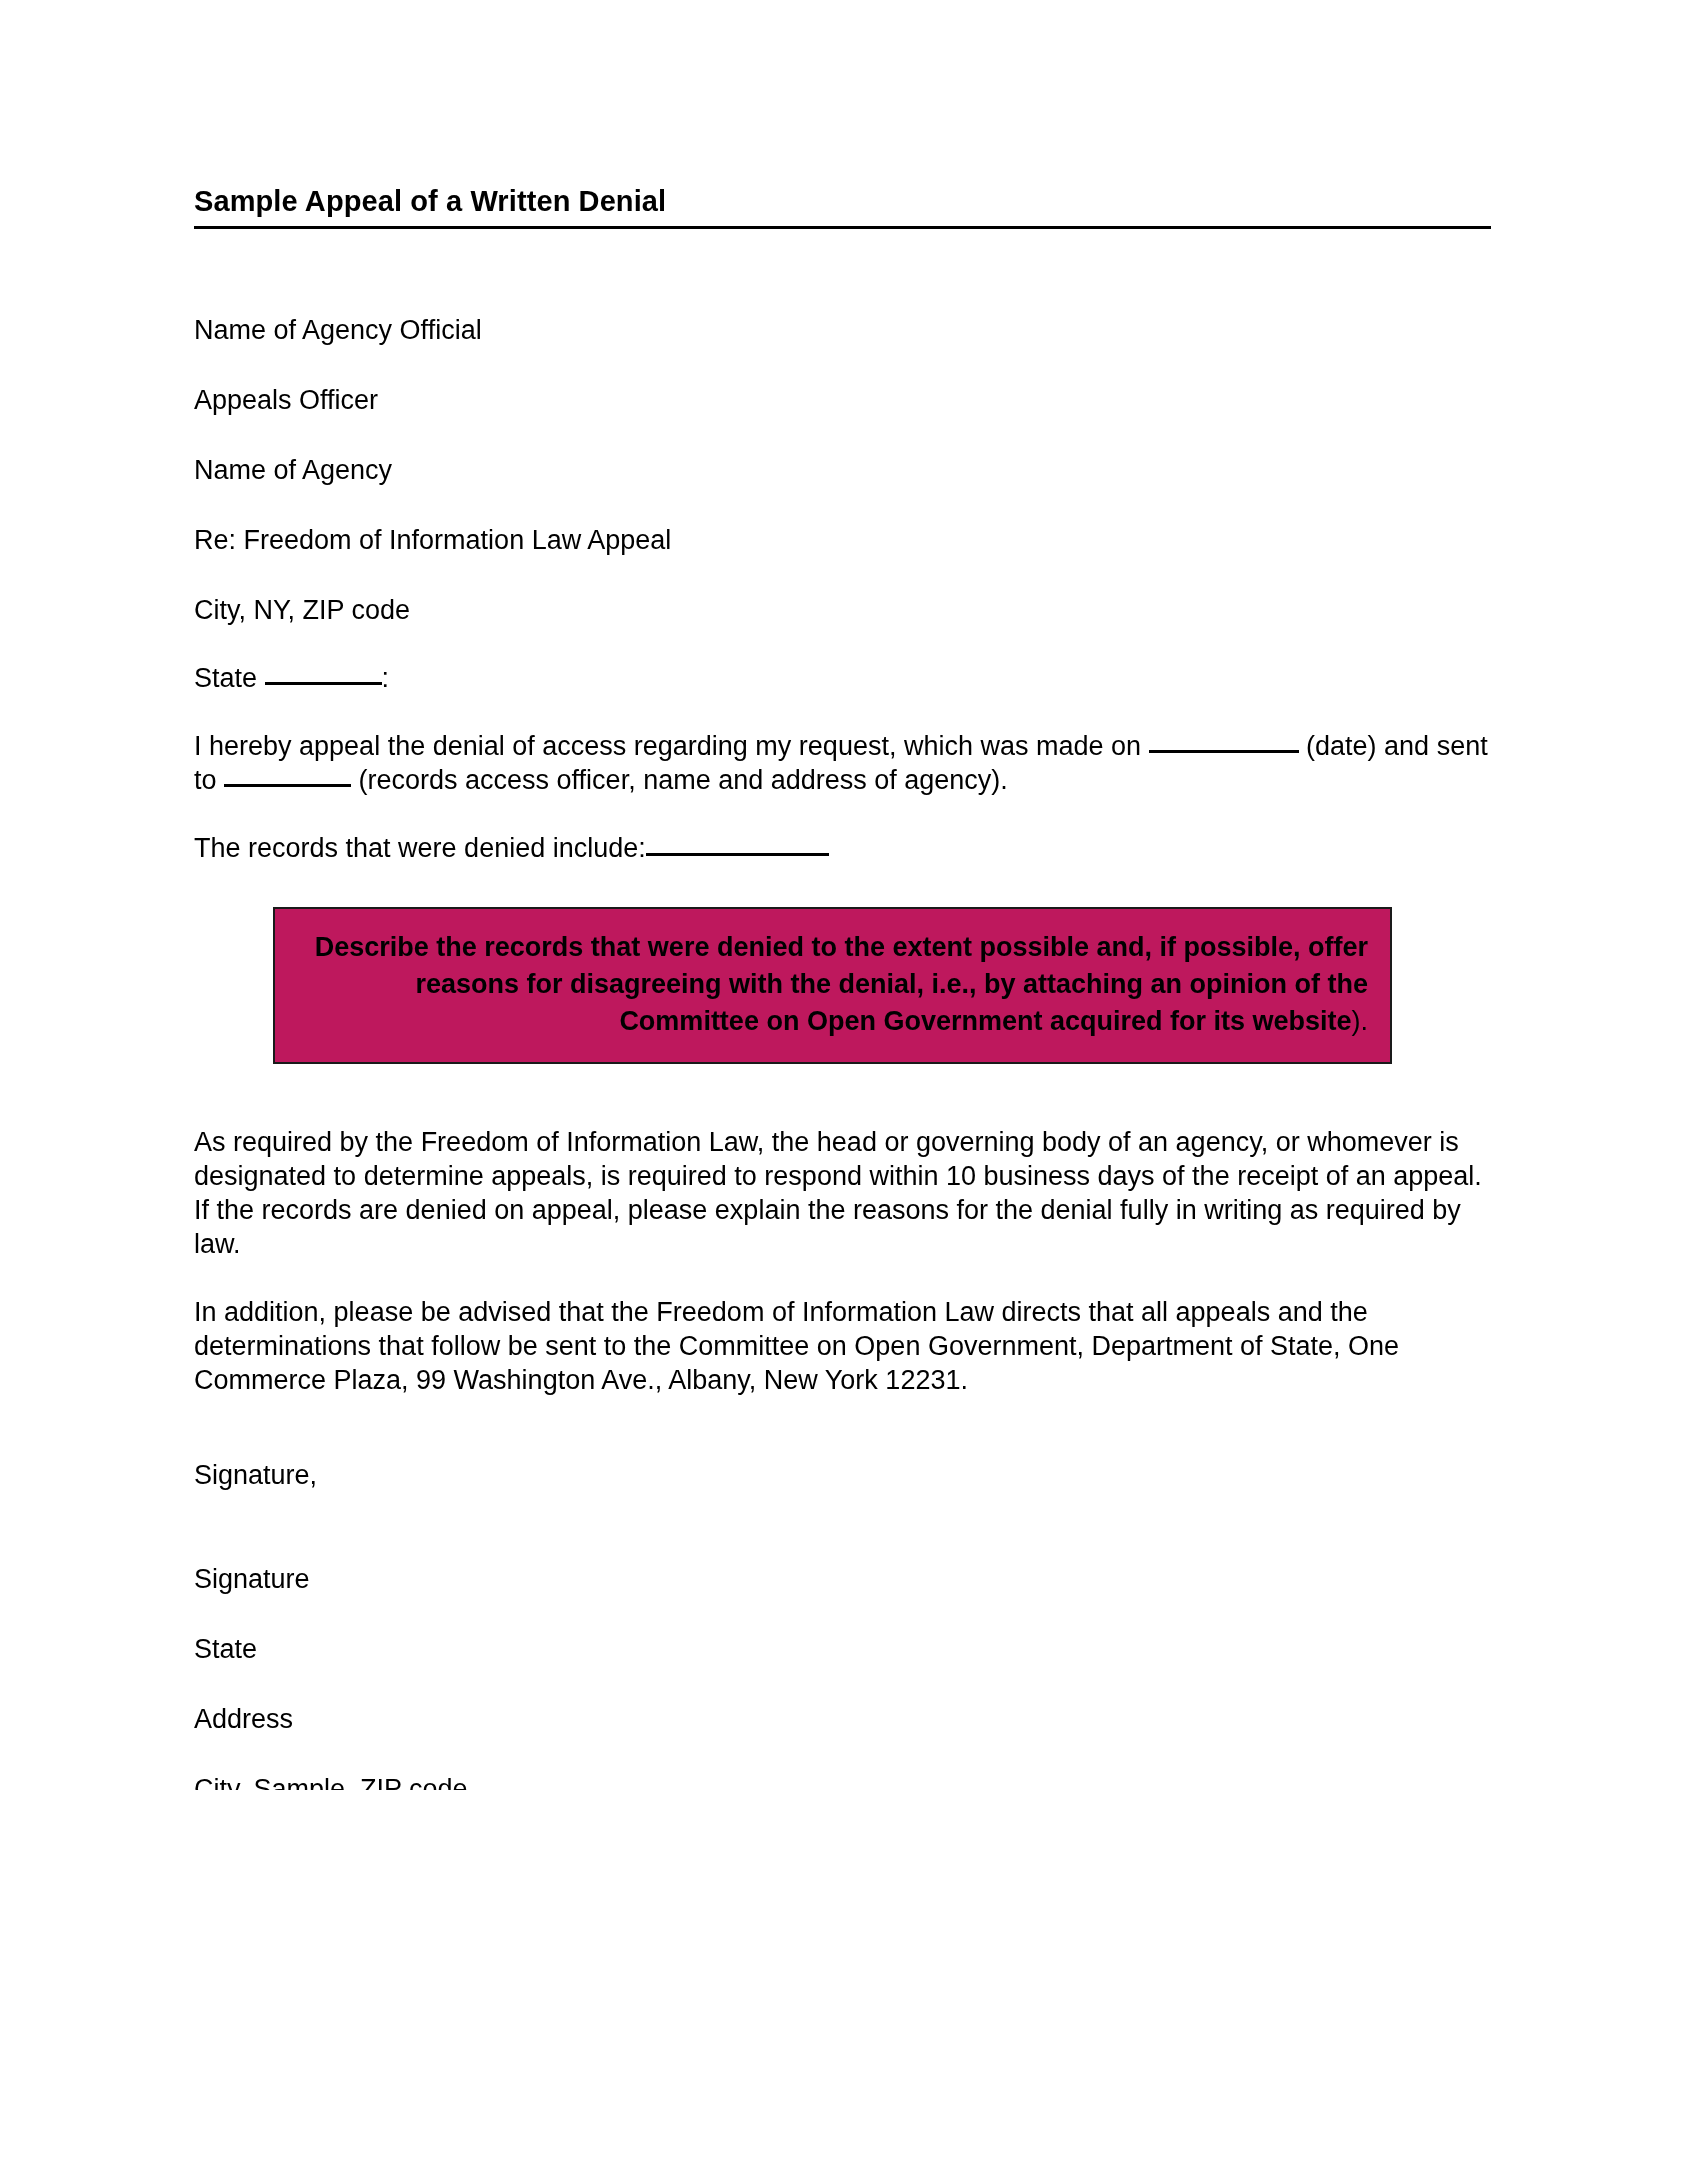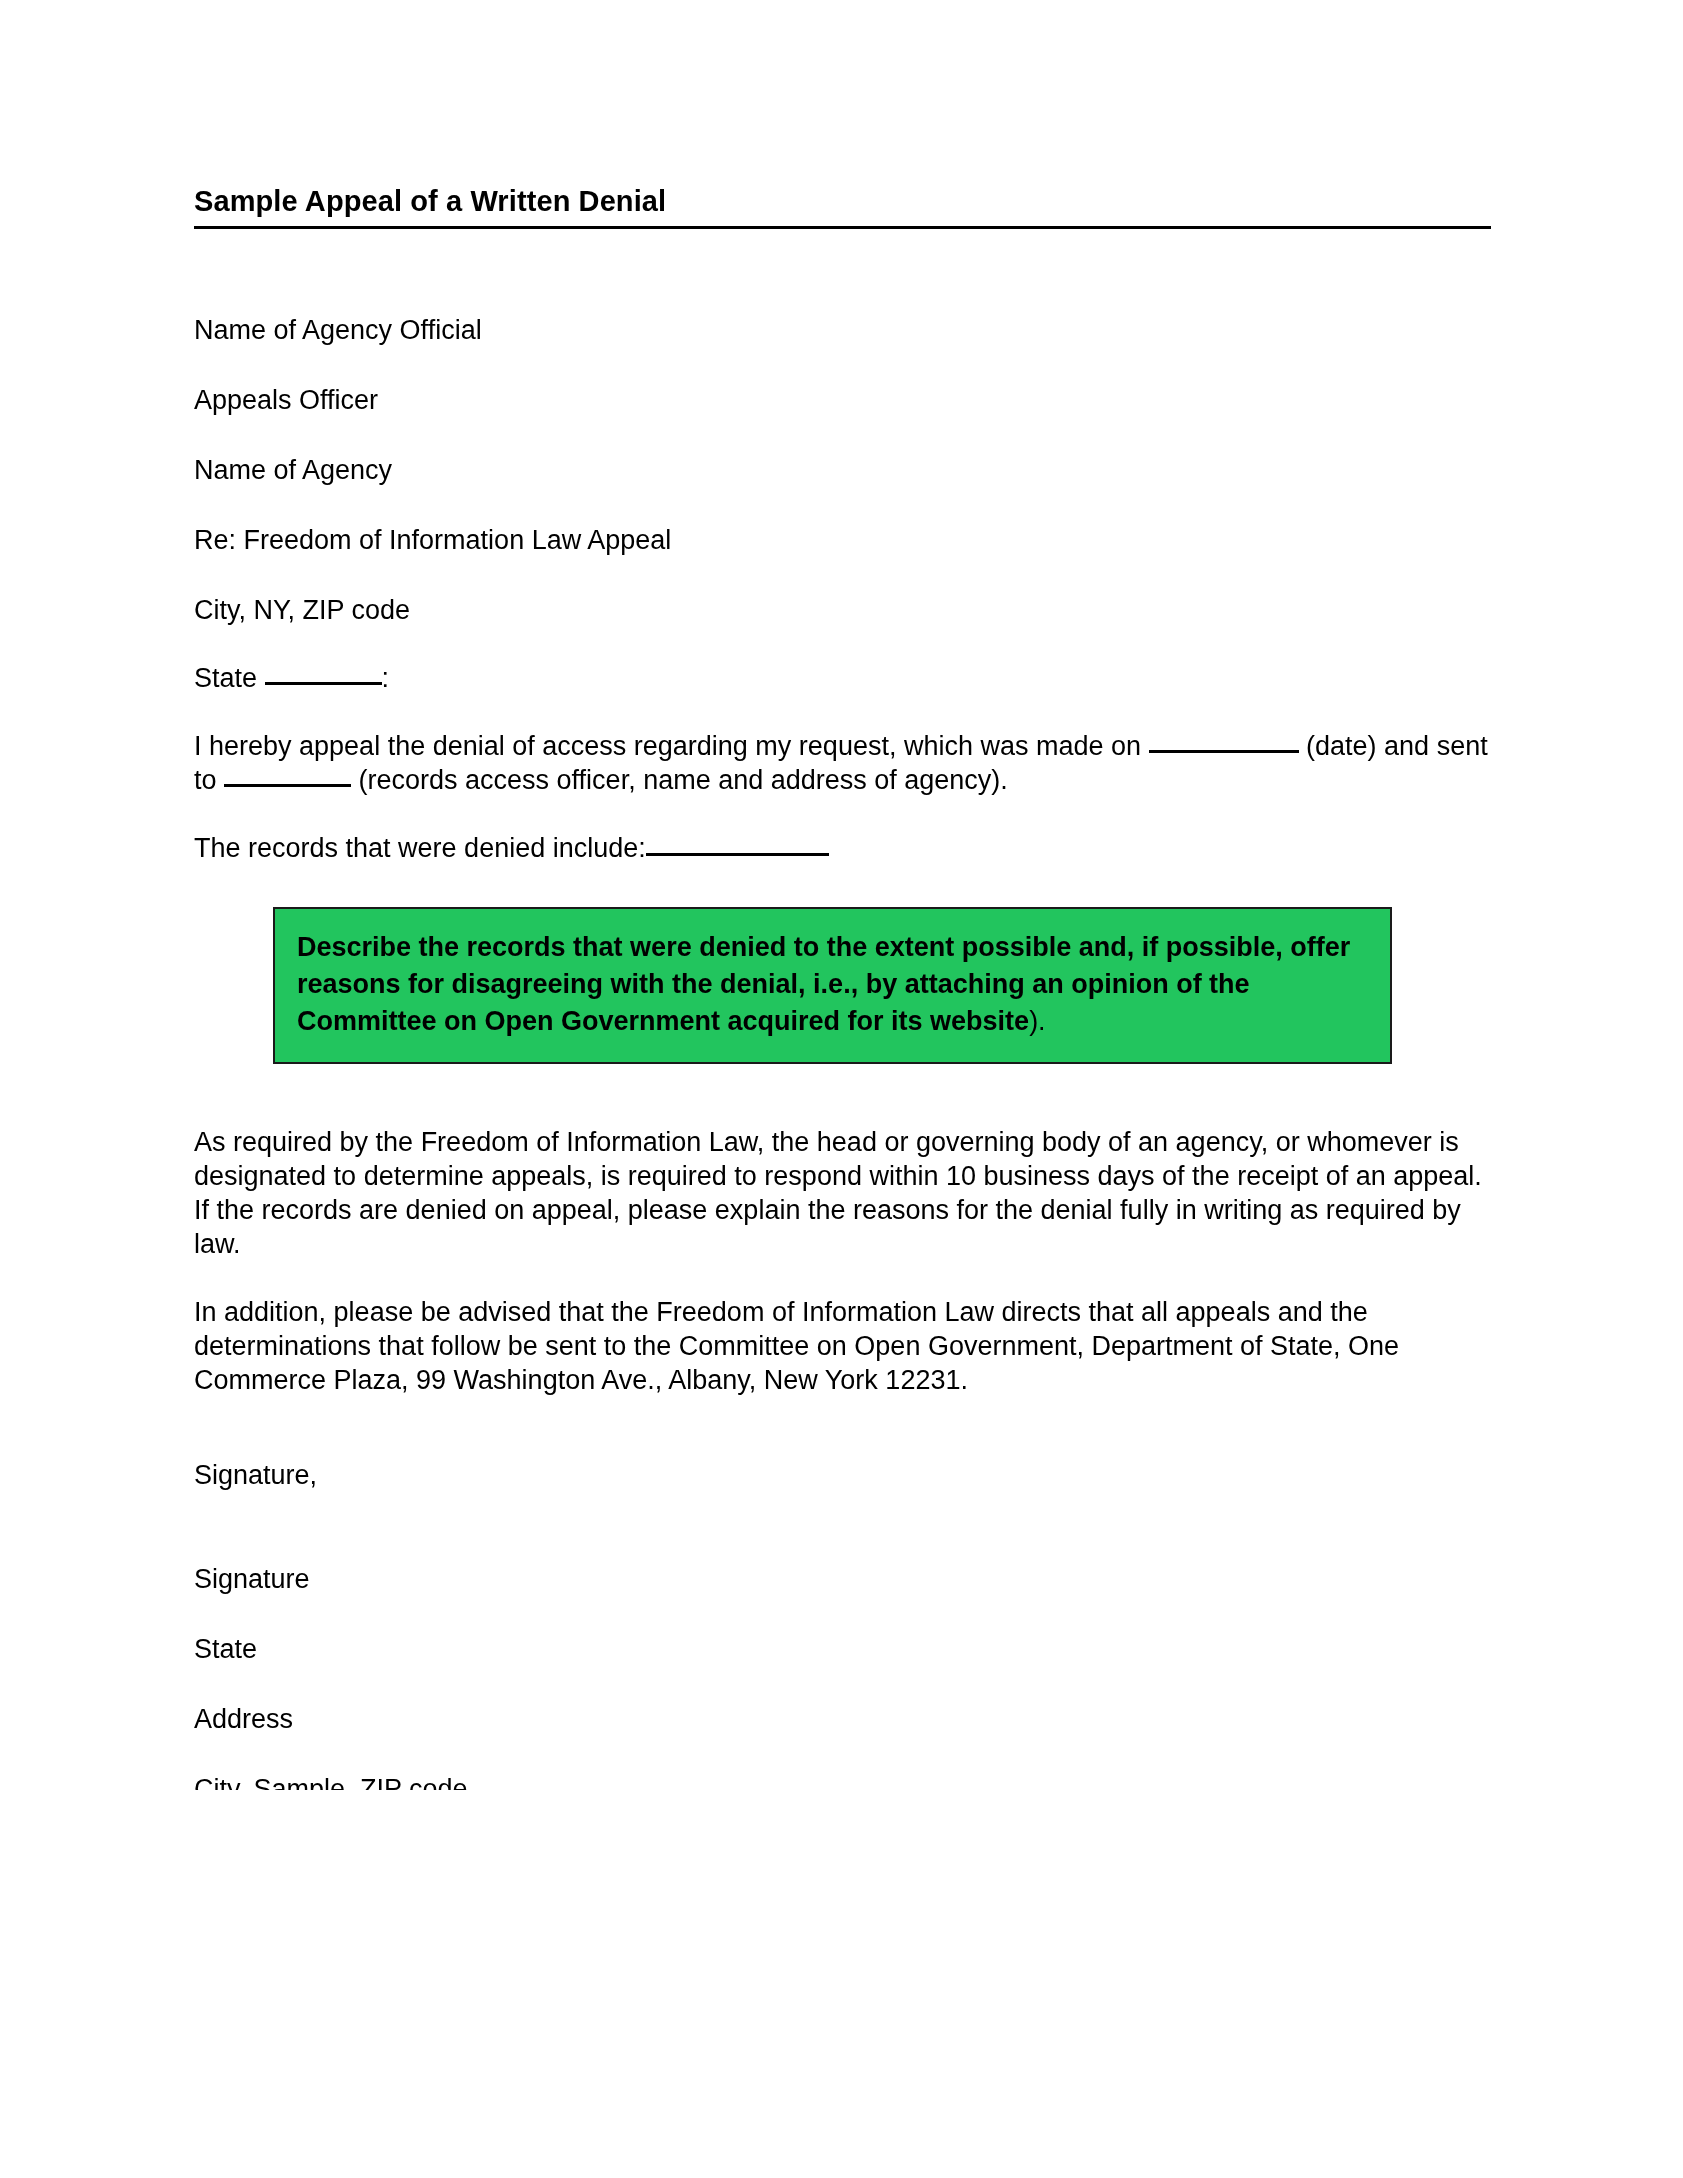--- a/index.html
+++ b/index.html
@@ -81,26 +81,27 @@
 
   
   .callout-wrap {
     padding-left: 79px;
     padding-top: 42px;
     padding-bottom: 0;
   }
   .callout {
     box-sizing: border-box;
     width: 1119px;
-    background: #22c55e;
+    background: #be185d;
     border: 2px solid #1a1a1a;
     padding: 20px 22px 22px 22px;
     font-size: 27px;
     line-height: 37px;
     font-weight: bold;
+    text-align: right;
   }
   .callout .tail {
     font-weight: normal;
   }
 
   
   .source {
     position: absolute;
     left: 206px;
     top: 1933px;

